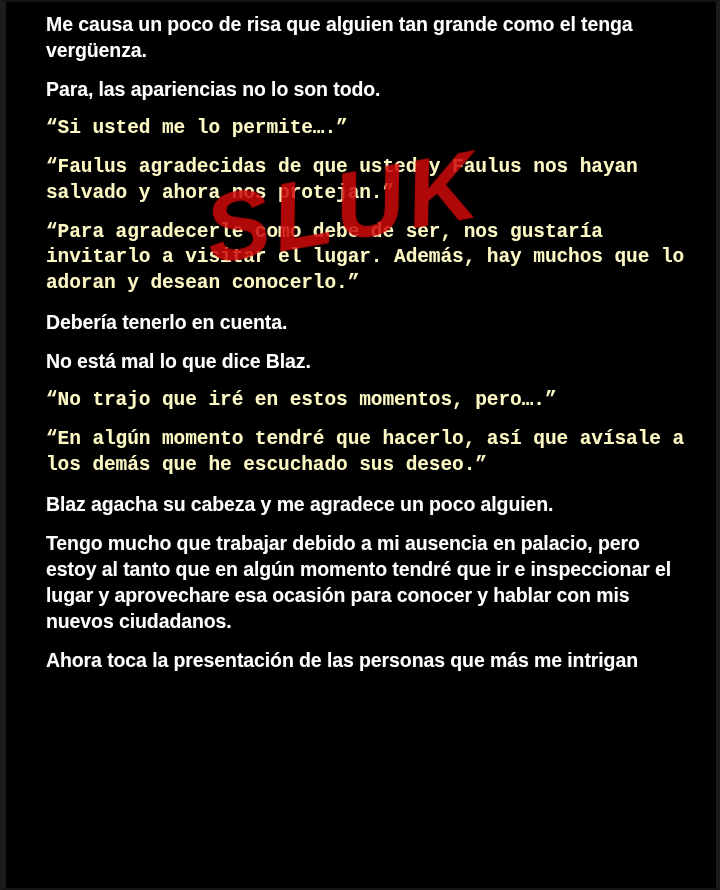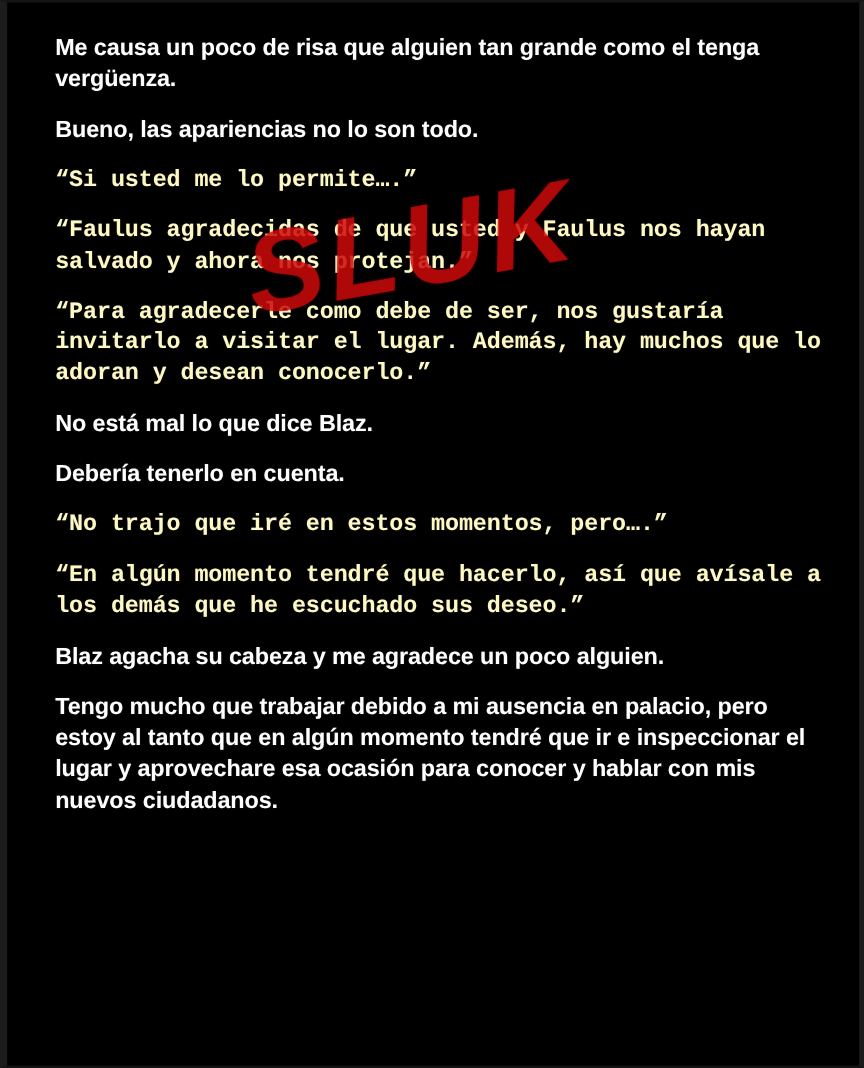--- a/index.html
+++ b/index.html
@@ -29,21 +29,21 @@
     left: 40px;
     top: 10px;
     width: 640px;
     z-index: 2;
   }
   .para {
     color: #ffffff;
     font-size: 19.5px;
     font-weight: bold;
     line-height: 1.33;
-    margin: 16px 0 13px 0;
+    margin: 0 0 13px 0;
     letter-spacing: -0.1px;
     text-shadow: 0 0 1px rgba(255,255,255,0.25);
   }
   .para.quote {
     color: #fef9c3;
     font-family: Liberation Mono, monospace;
   }
   .watermark {
     position: absolute;
     left: 0;
@@ -67,29 +67,30 @@
     text-shadow: 0 0 2px rgba(255,0,0,0.35);
   }
 </style>
 </head>
 <body>
 
 <div class="page">
 
   <div class="content">
     <p class="para">Me causa un poco de risa que alguien tan grande como el tenga vergüenza.</p>
-    <p class="para">Bueno, las apariencias no lo son todo.</p>
+    <p class="para">Para, las apariencias no lo son todo.</p>
     <p class="para quote">“Si usted me lo permite….”</p>
     <p class="para quote">“Faulus agradecidas de que usted y Faulus nos hayan salvado y ahora nos protejan.”</p>
     <p class="para quote">“Para agradecerle como debe de ser, nos gustaría invitarlo a visitar el lugar. Además, hay muchos que lo adoran y desean conocerlo.”</p>
+    <p class="para">Debería tenerlo en cuenta.</p>
     <p class="para">No está mal lo que dice Blaz.</p>
-    <p class="para">Debería tenerlo en cuenta.</p>
     <p class="para quote">“No trajo que iré en estos momentos, pero….”</p>
     <p class="para quote">“En algún momento tendré que hacerlo, así que avísale a los demás que he escuchado sus deseo.”</p>
     <p class="para">Blaz agacha su cabeza y me agradece un poco alguien.</p>
     <p class="para">Tengo mucho que trabajar debido a mi ausencia en palacio, pero estoy al tanto que en algún momento tendré que ir e inspeccionar el lugar y aprovechare esa ocasión para conocer y hablar con mis nuevos ciudadanos.</p>
+    <p class="para">Ahora toca la presentación de las personas que más me intrigan</p>
   </div>
 
   <div class="watermark">
     <span class="wm-text">SLUK</span>
   </div>
 
 </div>
 
 </body></html>

